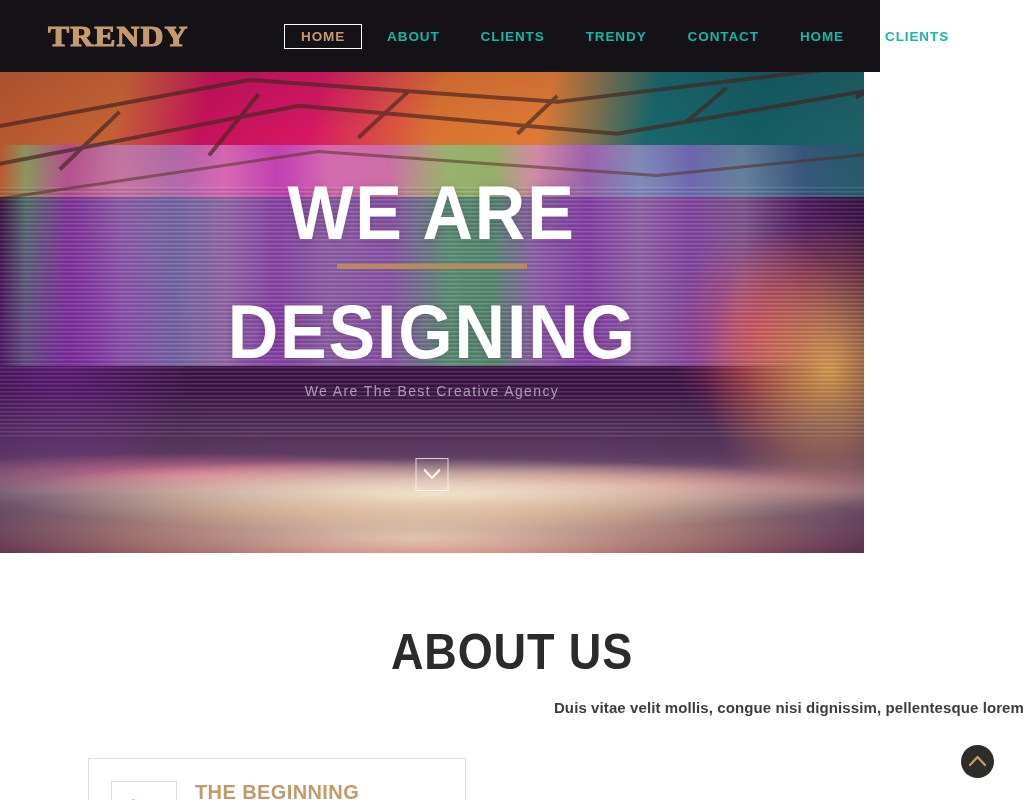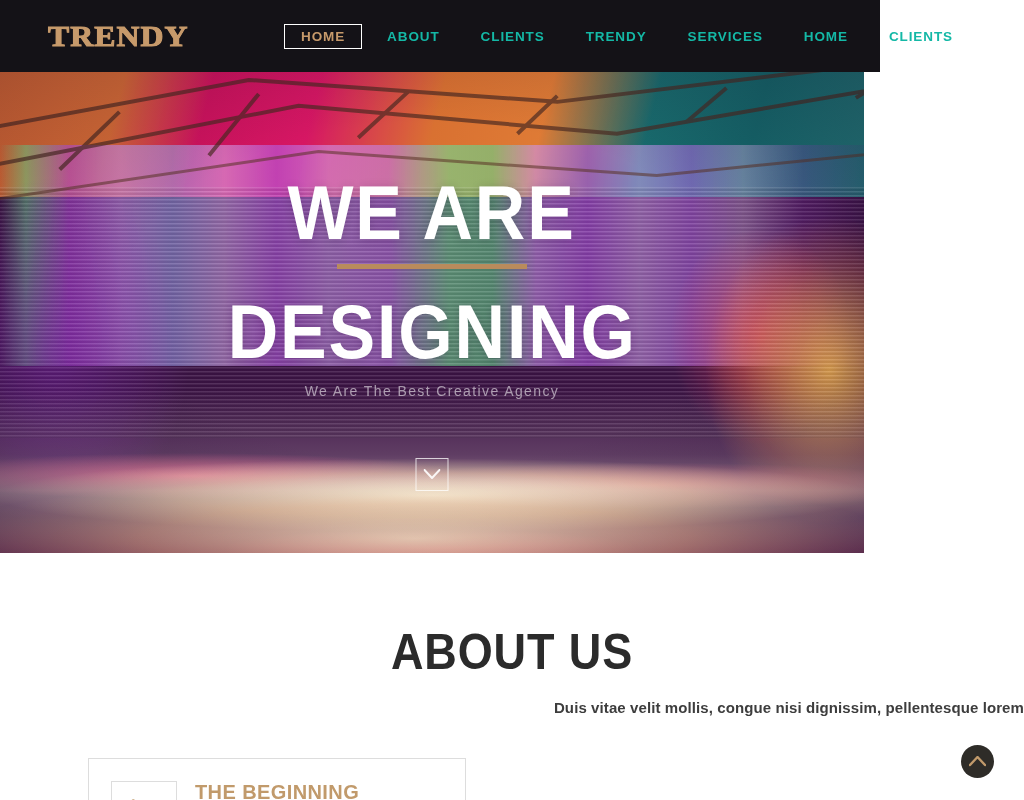--- a/index.html
+++ b/index.html
@@ -291,21 +291,21 @@
 
 <header class="site-header">
   <div class="logo">TRENDY</div>
   <div class="logo-outline">TRENDY</div>
 
   <nav class="main-nav">
     <a class="nav-item is-active" href="#">HOME</a>
     <a class="nav-item" href="#">ABOUT</a>
     <a class="nav-item" href="#">CLIENTS</a>
     <a class="nav-item" href="#">TRENDY</a>
-    <a class="nav-item" href="#">SERVICES</a>
+    <a class="nav-item" href="#">CONTACT</a>
     <a class="nav-item" href="#">HOME</a>
     <a class="nav-item" href="#">CLIENTS</a>
   </nav>
 </header>
 
 <section class="hero">
   <div class="hero-photo"></div>
   <div class="hero-scanlines"></div>
 
   <svg class="hero-truss" viewBox="0 0 1024 145" preserveAspectRatio="none">

